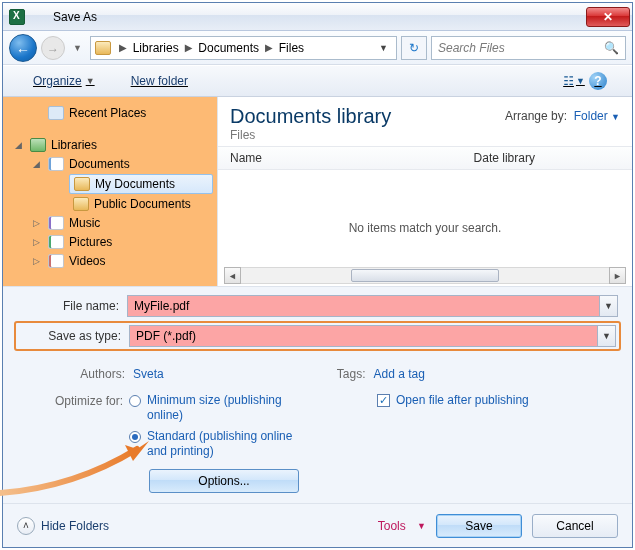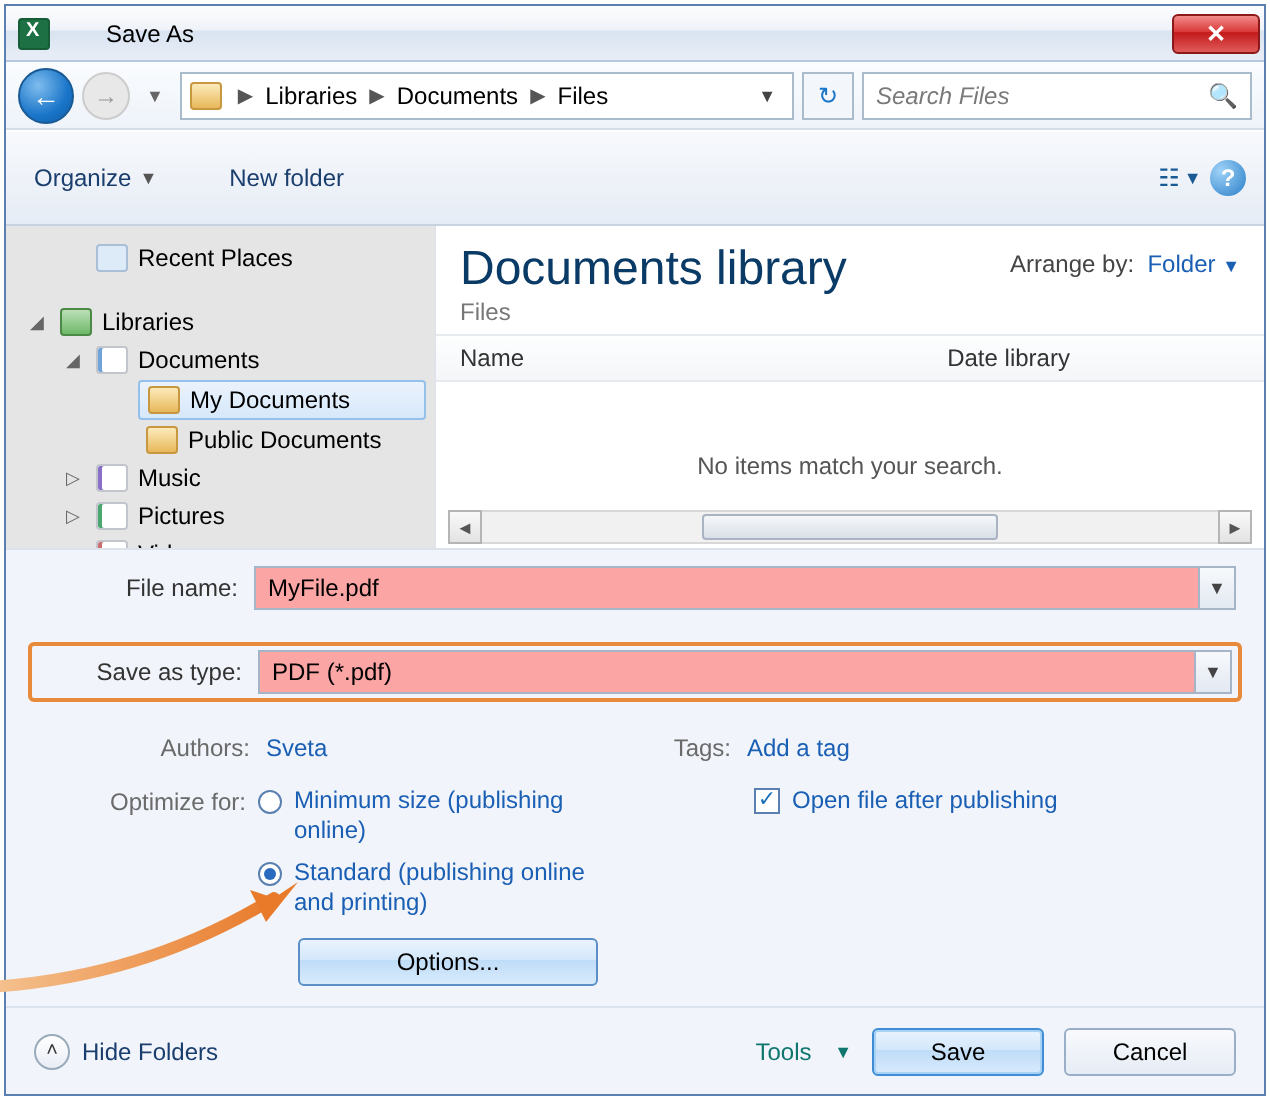--- a/index.html
+++ b/index.html
@@ -129,27 +129,28 @@
     display: flex;
     align-items: center;
     padding: 0 6px;
     color: #7a7a7a;
     font-style: italic;
     justify-content: space-between;
   }
   .searchbox .mag { color: #2a6bbf; font-style: normal; }
 
   .toolbar {
-    height: 48px;
+    height: 32px;
     background: linear-gradient(to bottom, #f7f9fc, #e6ecf5);
     border-bottom: 1px solid #c9d2e0;
     border-top: 1px solid #fff;
     display: flex;
     align-items: center;
-    padding: 0 6px;
+    padding: 0 22px;
+    text-decoration: underline;
   }
   .toolbar .btn {
     color: #1a3e6e;
     padding: 4px 8px;
     border-radius: 3px;
     display: flex;
     align-items: center;
     gap: 4px;
   }
   .toolbar .btn .dd { font-size: 9px; color: #555; }
@@ -173,21 +174,21 @@
     font-weight: bold;
   }
 
   .body-area {
     flex: 1;
     display: flex;
     overflow: hidden;
   }
   .nav-pane {
     width: 215px;
-    background: #e5e5e5;
+    background: #fdba74;
     border-right: 1px solid #e0e4ea;
     padding: 6px 4px;
     overflow: hidden;
   }
   .tree-item {
     display: flex;
     align-items: center;
     padding: 2px 4px;
     gap: 5px;
     margin: 1px 0;
@@ -220,21 +221,21 @@
     flex: 1;
     display: flex;
     flex-direction: column;
     position: relative;
   }
   .lib-header {
     padding: 8px 12px 4px;
     display: flex;
   }
   .lib-header .lh-left { flex: 1; }
-  .lib-header .lib-title { color: #0a3a66; font-size: 24px; }
+  .lib-header .lib-title { color: #0a3a66; font-size: 20px; }
   .lib-header .lib-sub { color: #777; font-size: 12px; }
   .lib-header .arrange { color: #444; padding-top: 4px; font-size: 12px;}
   .lib-header .arrange .link { color: #1a5fb4; }
   .lib-header .arrange .dd { font-size: 9px; color:#1a5fb4; }
   .col-headers {
     display: flex;
     border-top: 1px solid #e6e9ee;
     border-bottom: 1px solid #e6e9ee;
     background: linear-gradient(to bottom, #fdfefe, #f4f6f9);
   }
@@ -282,21 +283,21 @@
   }
 
   .form-area {
     padding: 8px 14px 10px;
     background: #f1f5fb;
     border-top: 1px solid #dde3ec;
   }
   .row {
     display: flex;
     align-items: center;
-    margin-bottom: 18px;
+    margin-bottom: 6px;
   }
   .row .lbl {
     width: 110px;
     text-align: right;
     padding-right: 8px;
     color: #333;
   }
   .row .fld {
     flex: 1;
     height: 22px;
@@ -411,21 +412,21 @@
     border: 1px solid #9ab;
     border-radius: 50%;
     display: flex;
     align-items: center;
     justify-content: center;
     font-size: 10px;
     color: #333;
     background: linear-gradient(#fff,#e8edf5);
   }
   .footer .spacer { flex:1; }
-  .footer .tools { color: #0f766e; display: flex; align-items: center; gap: 4px;}
+  .footer .tools { color: #be185d; display: flex; align-items: center; gap: 4px;}
   .footer .tools .dd { font-size: 9px; }
   .btn-std {
     width: 86px; height: 24px;
     border: 1px solid #9aaec8;
     background: linear-gradient(#f8fafd,#e6ecf5);
     border-radius: 3px;
     display: flex;
     align-items: center;
     justify-content: center;
     color: #000;

